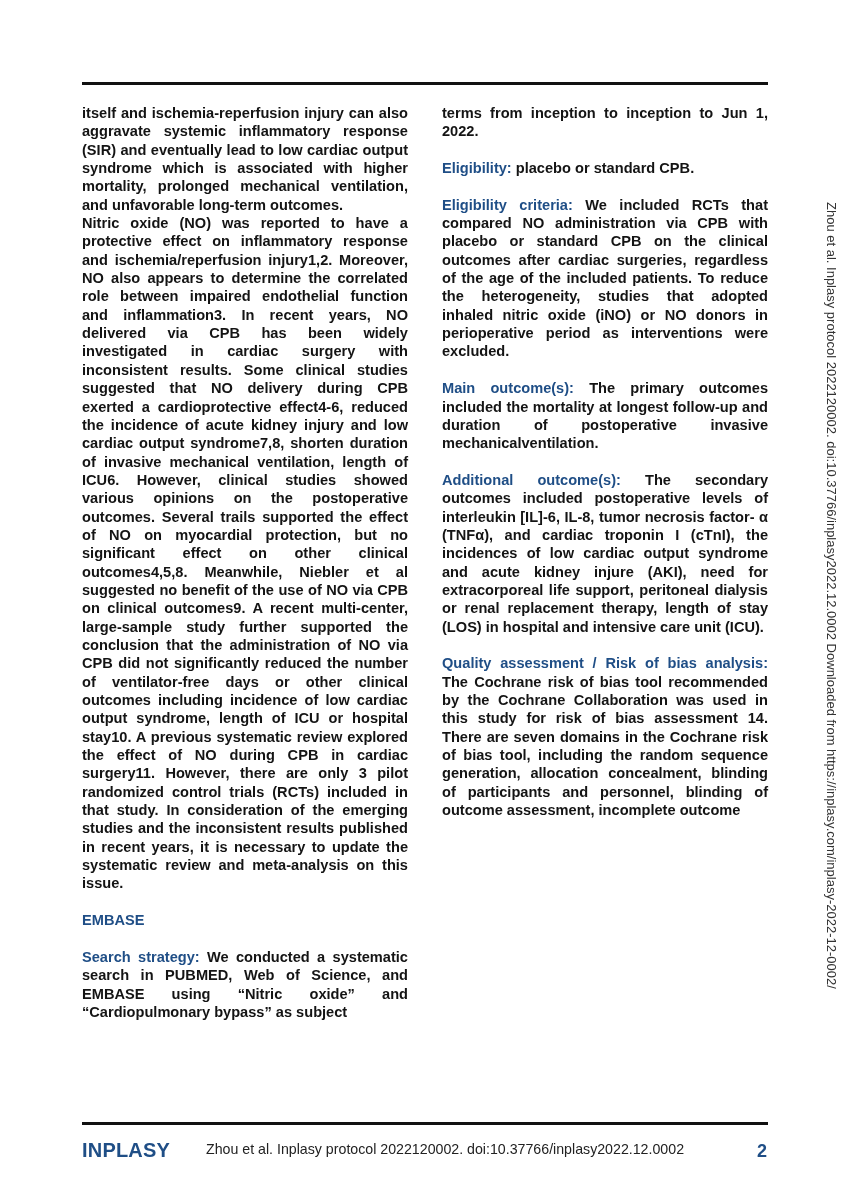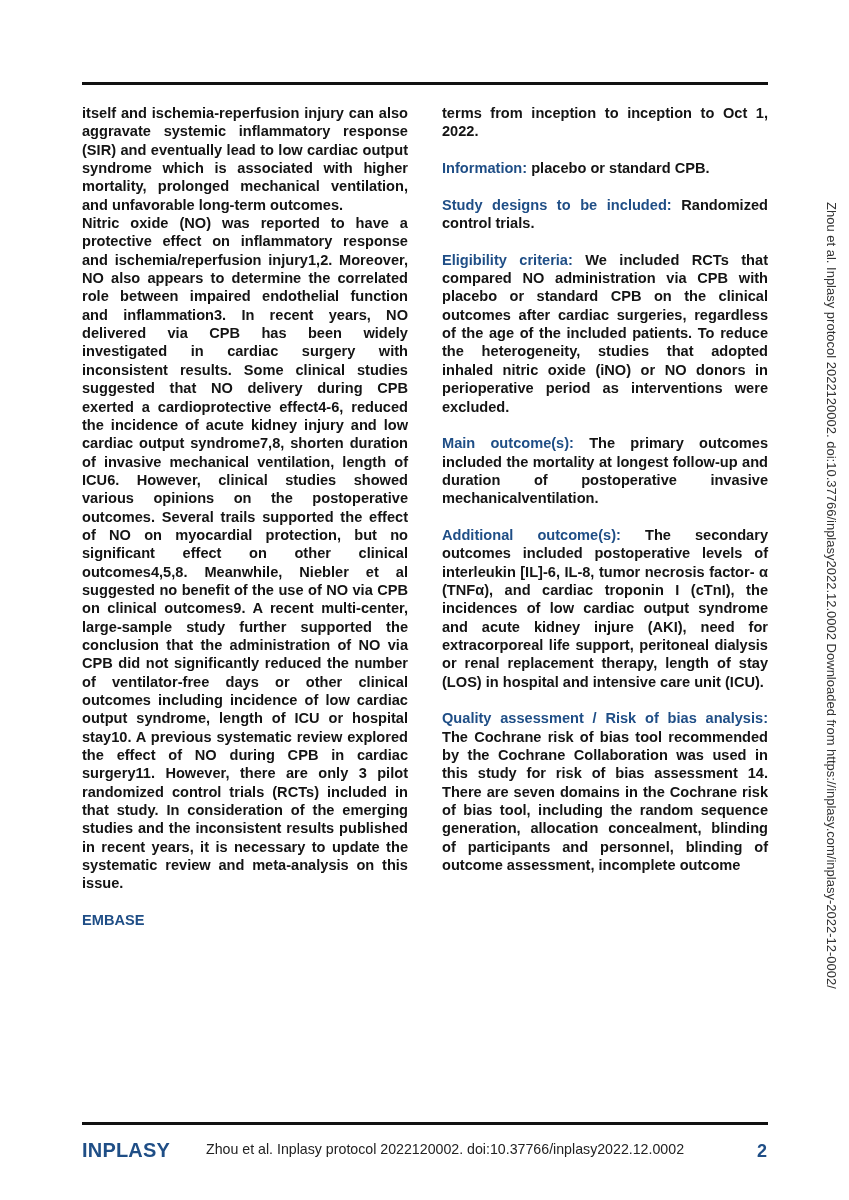--- a/index.html
+++ b/index.html
@@ -43,26 +43,26 @@
 </head>
 <body>
 
 <div class="page">
   <div class="top-rule"></div>
 
   <div class="col col-left">
     <p>itself and ischemia-reperfusion injury can also aggravate systemic inflammatory response (SIR) and eventually lead to low cardiac output syndrome which is associated with higher mortality, prolonged mechanical ventilation, and unfavorable long-term outcomes.</p>
     <p>Nitric oxide (NO) was reported to have a protective effect on inflammatory response and ischemia/reperfusion injury1,2. Moreover, NO also appears to determine the correlated role between impaired endothelial function and inflammation3. In recent years, NO delivered via CPB has been widely investigated in cardiac surgery with inconsistent results. Some clinical studies suggested that NO delivery during CPB exerted a cardioprotective effect4-6, reduced the incidence of acute kidney injury and low cardiac output syndrome7,8, shorten duration of invasive mechanical ventilation, length of ICU6. However, clinical studies showed various opinions on the postoperative outcomes. Several trails supported the effect of NO on myocardial protection, but no significant effect on other clinical outcomes4,5,8. Meanwhile, Niebler et al suggested no benefit of the use of NO via CPB on clinical outcomes9. A recent multi-center, large-sample study further supported the conclusion that the administration of NO via CPB did not significantly reduced the number of ventilator-free days or other clinical outcomes including incidence of low cardiac output syndrome, length of ICU or hospital stay10. A previous systematic review explored the effect of NO during CPB in cardiac surgery11. However, there are only 3 pilot randomized control trials (RCTs) included in that study. In consideration of the emerging studies and the inconsistent results published in recent years, it is necessary to update the systematic review and meta-analysis on this issue.</p>
     <p class="heading gap">EMBASE</p>
+    <p class="gap"><span class="label">Search strategy:</span><span> We conducted a systematic search in PUBMED, Web of Science, and EMBASE using “Nitric oxide” and “Cardiopulmonary bypass” as subject</span></p>
   </div>
 
   <div class="col col-right">
-    <p>terms from inception to inception to Oct 1, 2022.</p>
-    <p class="gap"><span class="label">Information:</span><span> placebo or standard CPB.</span></p>
-    <p class="gap"><span class="label">Study designs to be included:</span><span> Randomized control trials.</span></p>
+    <p>terms from inception to inception to Jun 1, 2022.</p>
+    <p class="gap"><span class="label">Eligibility:</span><span> placebo or standard CPB.</span></p>
     <p class="gap"><span class="label">Eligibility criteria:</span><span> We included RCTs that compared NO administration via CPB with placebo or standard CPB on the clinical outcomes after cardiac surgeries, regardless of the age of the included patients. To reduce the heterogeneity, studies that adopted inhaled nitric oxide (iNO) or NO donors in perioperative period as interventions were excluded.</span></p>
     <p class="gap"><span class="label">Main outcome(s):</span><span> The primary outcomes included the mortality at longest follow-up and duration of postoperative invasive mechanicalventilation.</span></p>
     <p class="gap"><span class="label">Additional outcome(s):</span><span> The secondary outcomes included postoperative levels of interleukin [IL]-6, IL-8, tumor necrosis factor- α (TNFα), and cardiac troponin I (cTnI), the incidences of low cardiac output syndrome and acute kidney injure (AKI), need for extracorporeal life support, peritoneal dialysis or renal replacement therapy, length of stay (LOS) in hospital and intensive care unit (ICU).</span></p>
     <p class="gap"><span class="label">Quality assessment / Risk of bias analysis:</span><span> The Cochrane risk of bias tool recommended by the Cochrane Collaboration was used in this study for risk of bias assessment 14. There are seven domains in the Cochrane risk of bias tool, including the random sequence generation, allocation concealment, blinding of participants and personnel, blinding of outcome assessment, incomplete outcome</span></p>
   </div>
 
   <div class="side-text">Zhou et al. Inplasy protocol 2022120002. doi:10.37766/inplasy2022.12.0002 Downloaded from https://inplasy.com/inplasy-2022-12-0002/</div>
 
   <div class="bottom-rule"></div>
   <div class="footer-brand">INPLASY</div>

